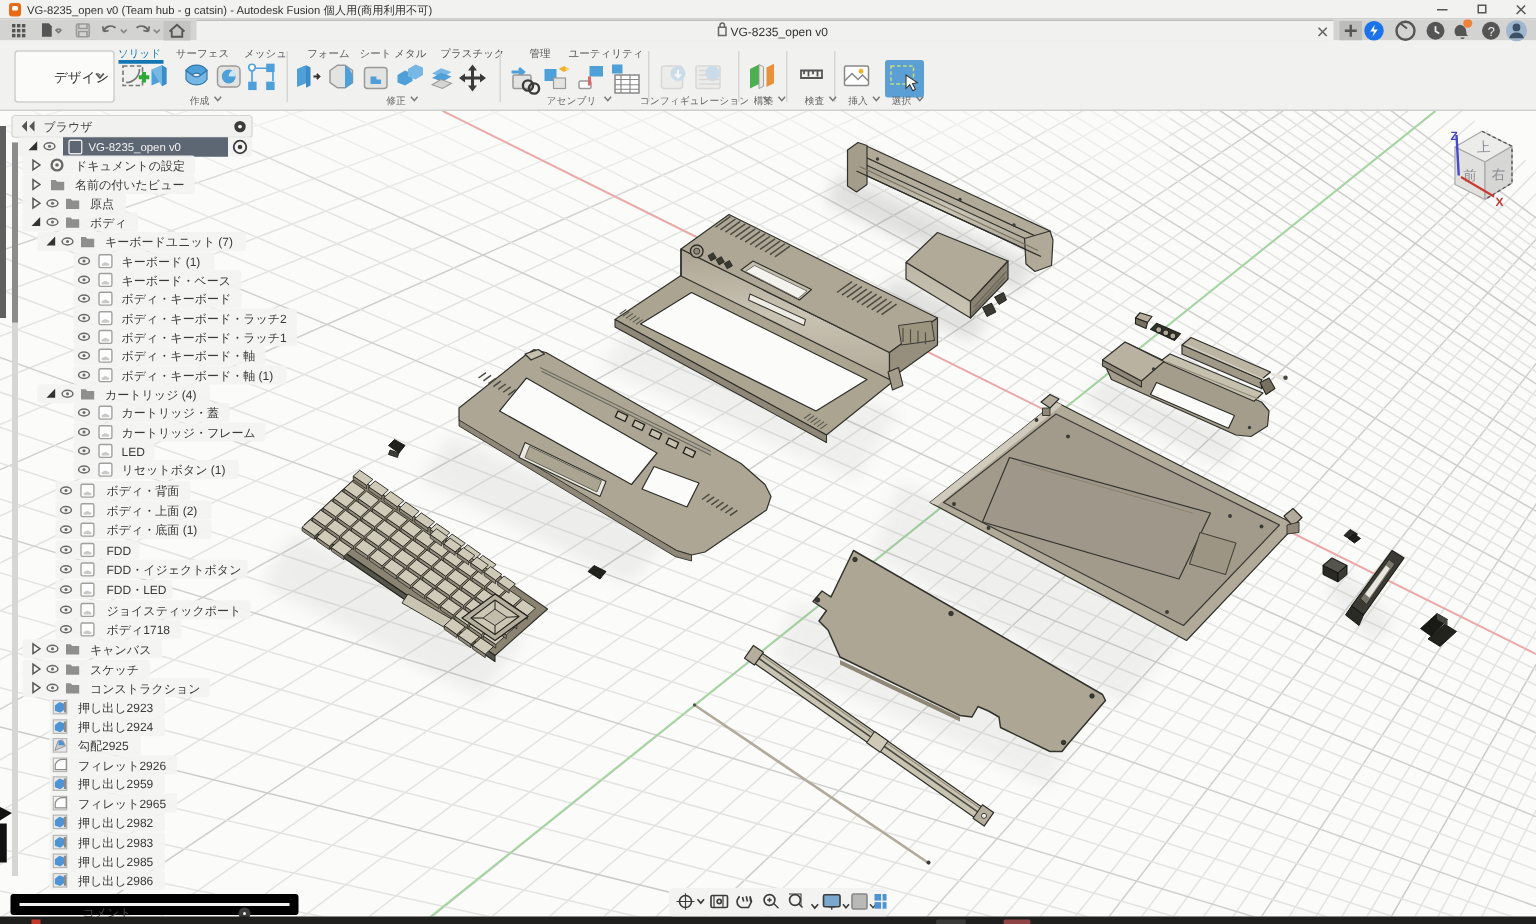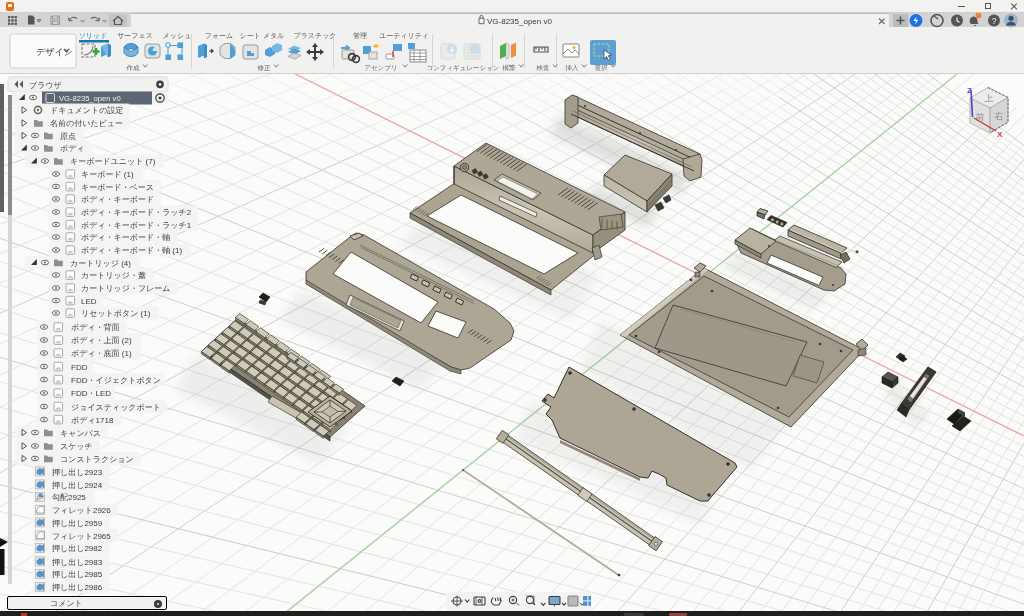--- a/index.html
+++ b/index.html
@@ -732,20 +732,21 @@
 <rect x="33" y="580.5" width="77" height="12.8" rx="2" fill="rgba(243,243,242,0.93)"></rect>
 <rect x="35.5" y="582.4" width="9" height="9" fill="#e8e8e8" stroke="#b0b0b0" stroke-width="0.7"></rect>
     <path d="M36.6,585.9 l3,-2.4 3.6,1.4 v3.4 l-3,2.4 -3.6,-1.4 z" fill="#4e94d4"></path>
     <rect x="42.6" y="583.5" width="1.6" height="7" fill="#8a8a8a"></rect>
 <text x="52" y="590.1" font-size="8" fill="#3a3a3a">押し出し2986</text>
 </svg>
 
 <div class="abs" style="left:0;top:0;width:1024px;height:13px;background:#f2f2f1;border-bottom:1px solid #cfcfce">
  <div class="abs" style="left:6px;top:2px;width:8px;height:9px;background:#e66b14;border-radius:2px"></div>
  <div class="abs" style="left:8px;top:4px;width:4px;height:3px;background:#fff;border-radius:1px"></div>
+ <div class="abs" style="left:18px;top:2px;font-size:7.5px;color:#333;white-space:nowrap">VG-8235_open v0 (Team hub - g catsin) - Autodesk Fusion 個人用(商用利用不可)</div>
  <div class="abs" style="left:958px;top:5.5px;width:7px;height:1.3px;background:#555"></div>
  <div class="abs" style="left:985px;top:2.5px;width:6px;height:6px;border:1px solid #555"></div>
  <div class="abs" style="left:1010px;top:5.5px;width:8px;height:1.3px;background:#555;transform:rotate(45deg)"></div>
  <div class="abs" style="left:1010px;top:5.5px;width:8px;height:1.3px;background:#555;transform:rotate(-45deg)"></div>
 </div>
 <div class="abs" style="left:0;top:13px;width:1024px;height:14px;background:#d3d3d2">
  <div class="abs" style="left:131px;top:0;width:758px;height:14px;background:#f1f1f0;border-top:1px solid #bdbdbc"></div>
  <div class="abs" style="left:893px;top:1px;width:15px;height:13px;background:#bcbcbb"></div>
 </div>
 <div class="abs" style="left:0;top:27px;width:1024px;height:47px;background:#f1f1f0;border-bottom:1px solid #d0d0cf"></div>
@@ -899,21 +900,21 @@
 <text x="509" y="69.5" font-size="6.5" fill="#666" text-anchor="middle">構築</text>
 <path d="M519.0,64.5 l2.2,2.6 2.2,-2.6" fill="none" stroke="#777" stroke-width="1"></path>
 <text x="543" y="69.5" font-size="6.5" fill="#666" text-anchor="middle">検査</text>
 <path d="M553.0,64.5 l2.2,2.6 2.2,-2.6" fill="none" stroke="#777" stroke-width="1"></path>
 <text x="572" y="69.5" font-size="6.5" fill="#666" text-anchor="middle">挿入</text>
 <path d="M582.0,64.5 l2.2,2.6 2.2,-2.6" fill="none" stroke="#777" stroke-width="1"></path>
 <text x="601" y="69.5" font-size="6.5" fill="#666" text-anchor="middle">選択</text>
 <path d="M611.0,64.5 l2.2,2.6 2.2,-2.6" fill="none" stroke="#777" stroke-width="1"></path>
 </svg>
 
-<div class="abs" style="left:7px;top:596px;width:160px;height:13.5px;background:#f1f1f0;border:1px solid #000000;border-radius:2px">
+<div class="abs" style="left:7px;top:596px;width:192px;height:13.5px;background:#f1f1f0;border:6px solid #000000;border-radius:2px">
  <div class="abs" style="left:42px;top:1px;font-size:8px;color:#444">コメント</div>
  <div class="abs" style="left:146px;top:2.5px;width:8px;height:8px;border-radius:50%;background:#3c3c3c"></div>
  <div class="abs" style="left:149px;top:5.5px;width:2px;height:2px;border-radius:50%;background:#f1f1f0"></div>
 </div>
 <div class="abs" style="left:0;top:611px;width:1024px;height:5px;background:#1f1f1e"></div>
 <div class="abs" style="left:21px;top:613px;width:6px;height:3px;background:#c0392b"></div>
 <div class="abs" style="left:624px;top:613px;width:20px;height:3px;background:#3a3a38;border-radius:1px"></div>
 <div class="abs" style="left:669px;top:613px;width:18px;height:3px;background:#8e4444;border-radius:1px"></div>
 
 <svg class="abs" style="left:446px;top:592px" width="145" height="19" viewBox="0 0 145 19">

